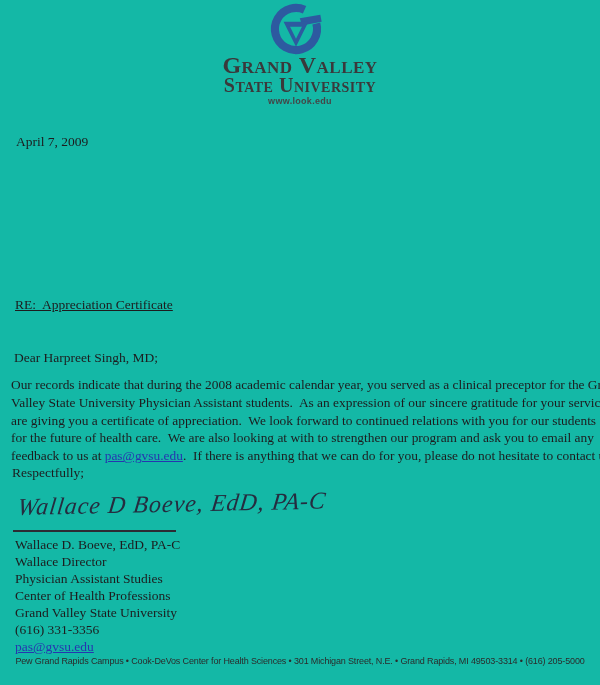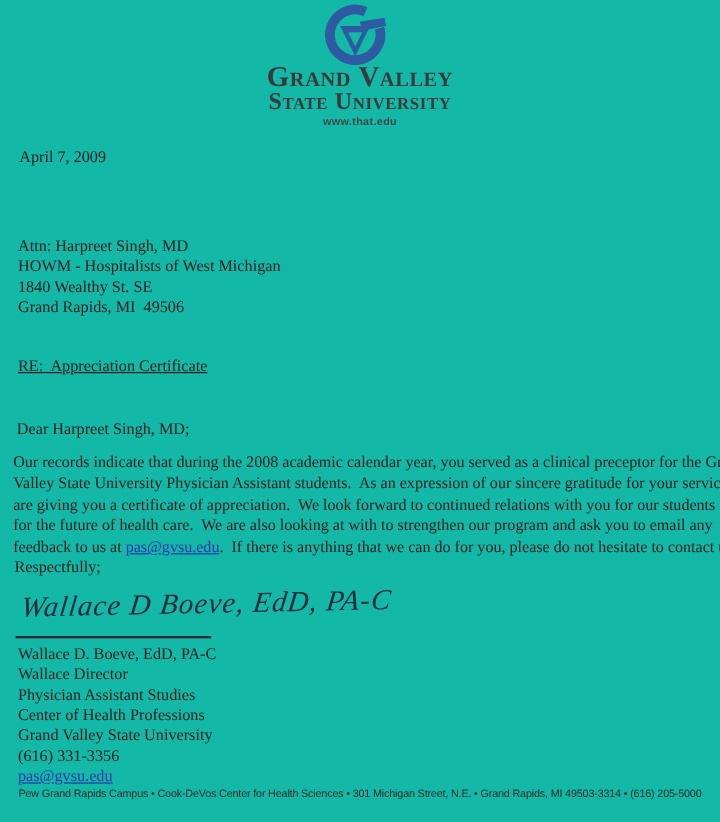--- a/index.html
+++ b/index.html
@@ -36,21 +36,21 @@
     letter-spacing:0.5px;
   }
   .website{
     top:96px;left:0;width:600px;text-align:center;
     font-family:"Liberation Sans", sans-serif;
     font-weight:bold;font-size:9px;line-height:10px;
     color:#454547;letter-spacing:0.3px;
   }
   
   .letter-text{font-size:13.5px;line-height:17px;}
-  .date{left:16px;top:122px;}
+  .date{left:16px;top:133px;}
   .recipient{left:15px;top:196px;}
   .subject{left:15px;top:296px;text-decoration:underline;}
   .salutation{left:14px;top:349px;}
   .body-par{left:11px;top:376px;width:588px;font-size:13.4px;line-height:17.8px;}
   .body-par .line{white-space:pre;}
   a.email-link{
     color:var(--link-blue,#2636b0);
     text-decoration:underline;
     cursor:pointer;
   }
@@ -88,30 +88,24 @@
     <svg viewBox="0 0 100 100" aria-hidden="true">
       <g transform="rotate(-15 50 50)">
         <circle cx="50" cy="50" r="39" fill="none" stroke="currentColor" stroke-width="15" stroke-dasharray="209 36.1"></circle>
       </g>
       <path d="M57 30 L95 23.5 L97.5 36.5 L61 43.5 Z" fill="currentColor"></path>
       <path fill-rule="evenodd" fill="currentColor" d="M27 36.5 L73 36.5 L50 83 Z M39 46 L61 46 L50 68 Z"></path>
     </svg>
   </div>
   <div class="abs wordmark wordmark-1">Grand Valley</div>
   <div class="abs wordmark wordmark-2">State University</div>
-  <div class="abs website">www.that.edu</div>
+  <div class="abs website">www.look.edu</div>
 
   <div class="abs letter-text pre date">April 7, 2009</div>
 
-  <div class="abs letter-text recipient">
-    <div class="pre">Attn: Harpreet Singh, MD</div>
-    <div class="pre">HOWM - Hospitalists of West Michigan</div>
-    <div class="pre">1840 Wealthy St. SE</div>
-    <div class="pre">Grand Rapids, MI  49506</div>
-  </div>
 
   <div class="abs letter-text pre subject">RE:  Appreciation Certificate</div>
 
   <div class="abs letter-text pre salutation">Dear Harpreet Singh, MD;</div>
 
   <div class="abs body-par">
     <div class="line">Our records indicate that during the 2008 academic calendar year, you served as a clinical preceptor for the Grand</div>
     <div class="line">Valley State University Physician Assistant students.  As an expression of our sincere gratitude for your service, we</div>
     <div class="line">are giving you a certificate of appreciation.  We look forward to continued relations with you for our students and</div>
     <div class="line">for the future of health care.  We are also looking at with to strengthen our program and ask you to email any</div>

